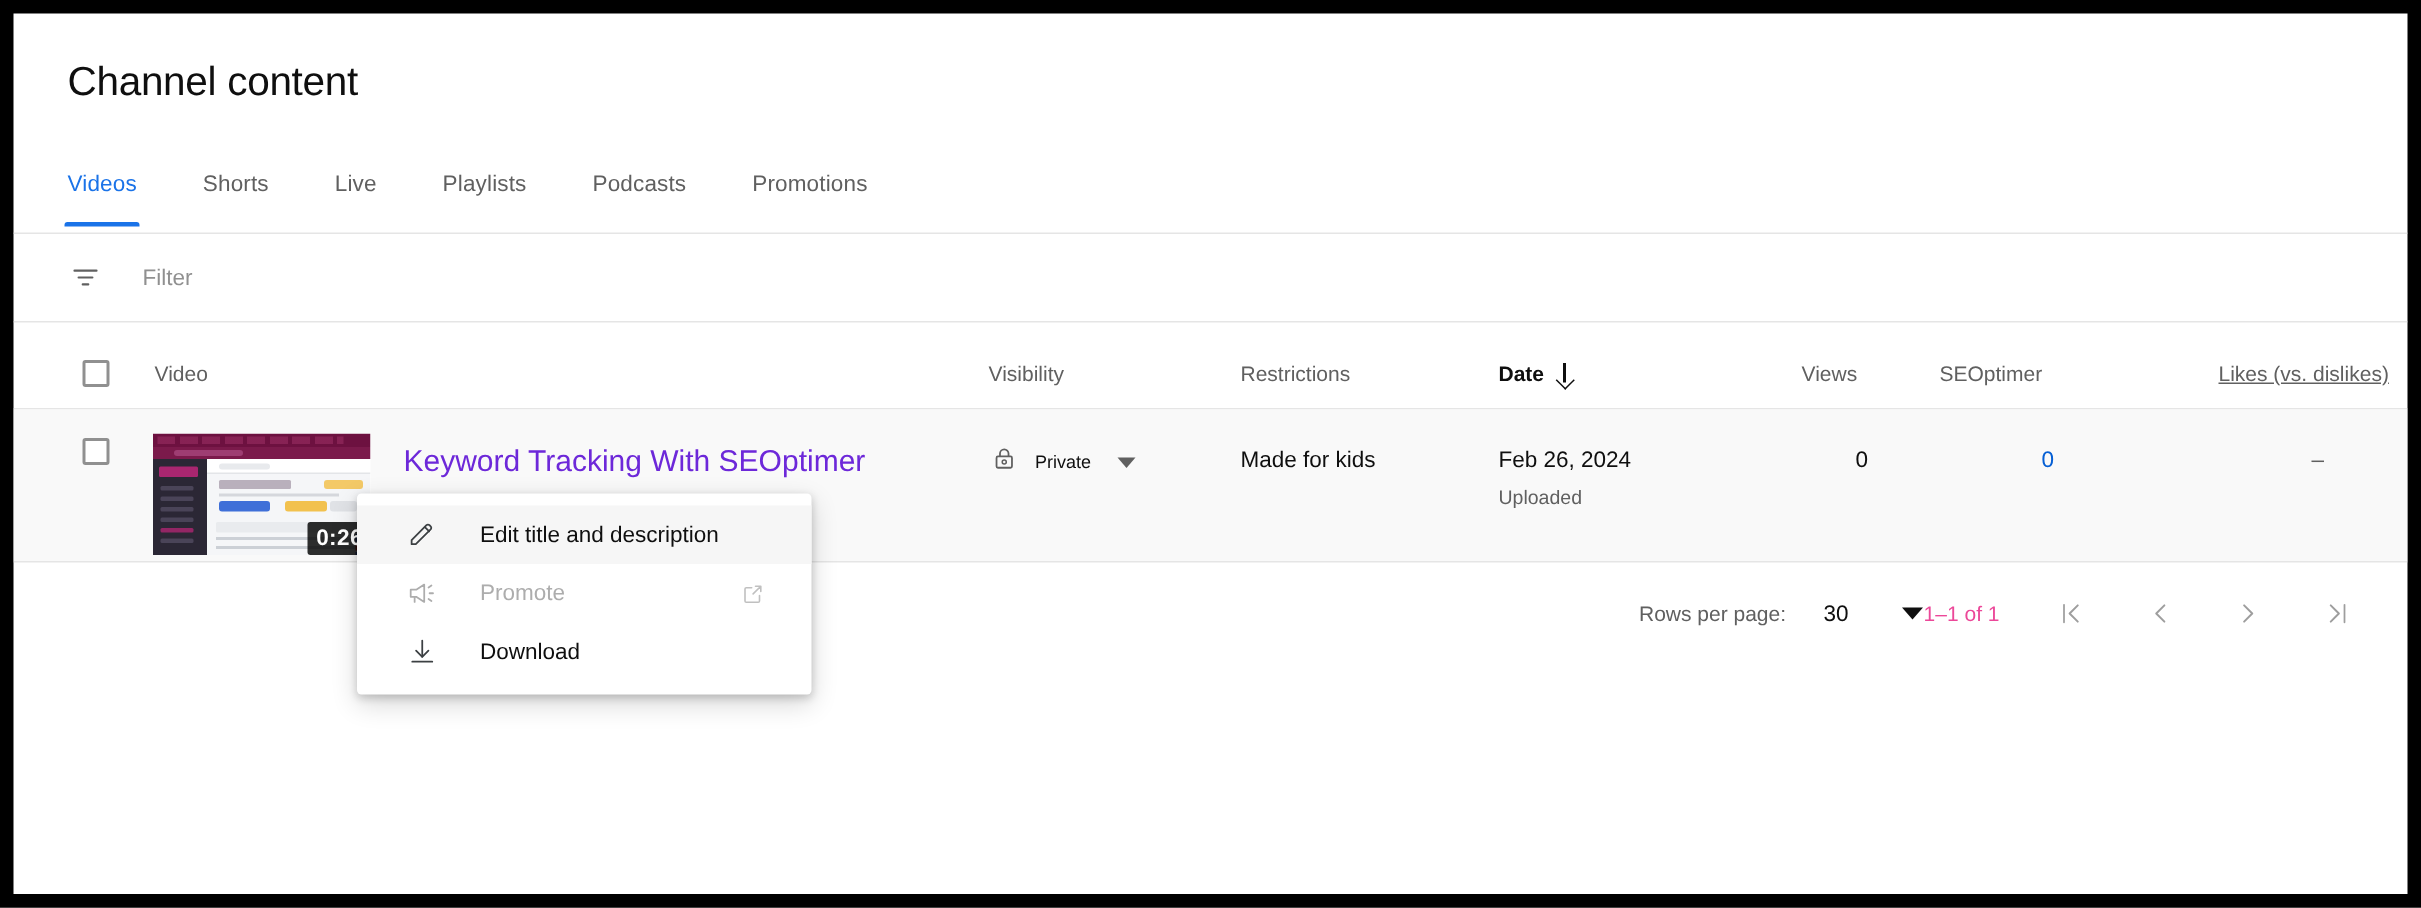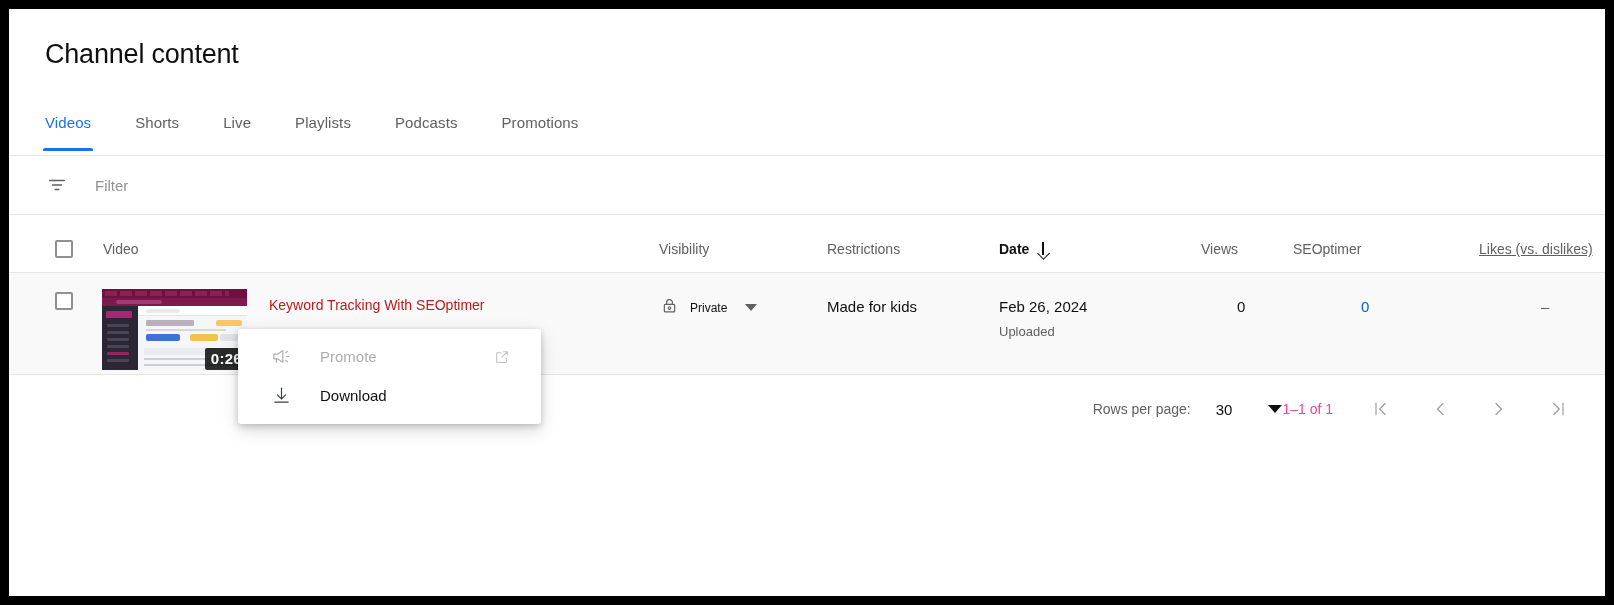--- a/index.html
+++ b/index.html
@@ -265,22 +265,22 @@
     font-size: 15px;
     font-weight: bold;
     padding: 2px 5px 3px 6px;
     border-radius: 2px;
     letter-spacing: 0.3px;
   }
 
   .video-title {
     position: absolute;
     left: 260px; top: 288px;
-    font-size: 14px;
-    color: #b91c1c;
+    font-size: 20px;
+    color: #6d28d9;
     white-space: nowrap;
     cursor: pointer;
   }
 
   .vis-cell {
     position: absolute;
     left: 651px; top: 287px;
     display: flex; align-items: center; gap: 11px;
     cursor: pointer;
   }
@@ -513,20 +513,29 @@
     <span class="pgbtn">
       <svg width="20" height="20" viewBox="0 0 24 24" aria-hidden="true">
         <path d="M7 5.5L13.5 12 7 18.5" fill="none" stroke="#9e9e9e" stroke-width="1.6" stroke-linecap="round" stroke-linejoin="round"></path>
         <path d="M18 5v14" stroke="#9e9e9e" stroke-width="1.4" stroke-linecap="round"></path>
       </svg>
     </span>
   </div>
 
   <div class="menu">
 
+    <div class="menu-item hover">
+      <span class="mi-icon">
+        <svg width="21" height="21" viewBox="0 0 24 24" aria-hidden="true">
+          <path d="M4 19.2h3.1L18.4 7.9a1.6 1.6 0 000-2.3l-.9-.9a1.6 1.6 0 00-2.3 0L3.9 16.1V19.2z" fill="none" stroke="#3c4043" stroke-width="1.35" stroke-linejoin="round"></path>
+          <path d="M14.2 6.3l3.1 3.1" stroke="#3c4043" stroke-width="1.35" stroke-linecap="round"></path>
+        </svg>
+      </span>
+      <span class="mi-label">Edit title and description</span>
+    </div>
 
 
     <div class="menu-item disabled">
       <span class="mi-icon">
         <svg width="21" height="21" viewBox="0 0 24 24" aria-hidden="true">
           <path d="M3.2 9.3h4.2l6.1-3.9v13.2l-6.1-3.9H3.2z" fill="none" stroke="#adadad" stroke-width="1.35" stroke-linejoin="round"></path>
           <path d="M6.2 14.7v3.9" stroke="#adadad" stroke-width="1.35" stroke-linecap="round"></path>
           <path d="M16.8 7.6l2.2-1.5M17.6 12h2.6M16.8 16.4l2.2 1.5" stroke="#adadad" stroke-width="1.35" stroke-linecap="round"></path>
         </svg>
       </span>

